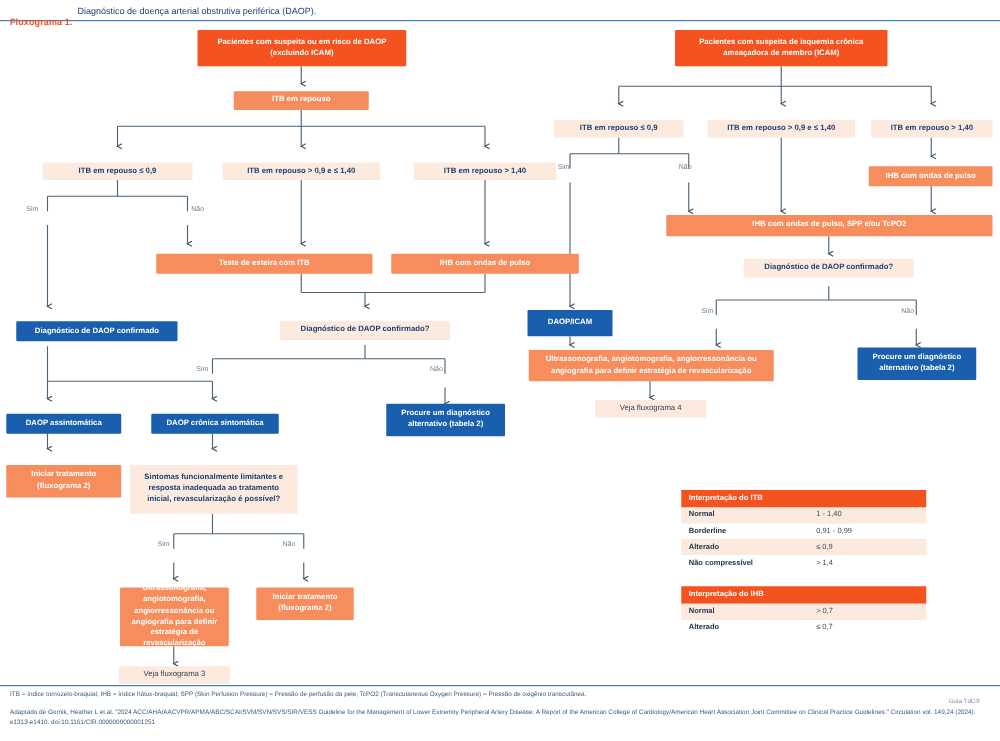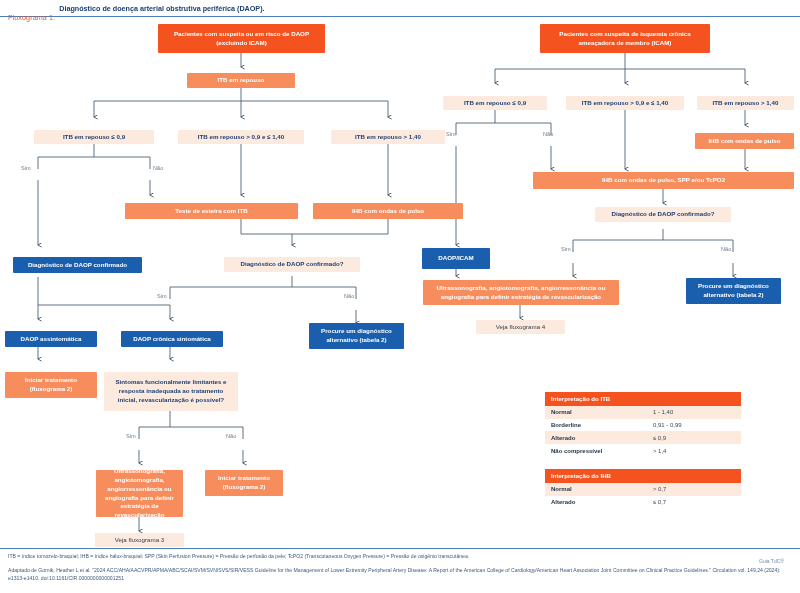--- a/index.html
+++ b/index.html
@@ -21,29 +21,29 @@
     left: 0; top: 0;
     width: 800px; height: 17px;
     border-bottom: 1.5px solid #4a7fb5;
     display: flex;
     align-items: center;
     padding-left: 8px;
     background: #fff;
   }
   #header-bar .fx-label {
     color: #f4521e;
-    font-weight: normal;
+    font-weight: bold;
     font-size: 7.2px;
     letter-spacing: 0.1px;
     white-space: nowrap;
     margin-top: 19px;
   }
   #header-bar .fx-title {
     color: #1b3f73;
-    font-weight: bold;
+    font-weight: normal;
     font-size: 7.2px;
     margin-left: 4px;
     white-space: nowrap;
   }
 
   
   #canvas {
     position: absolute;
     left: 0; top: 17px;
     width: 800px; height: 531px;

